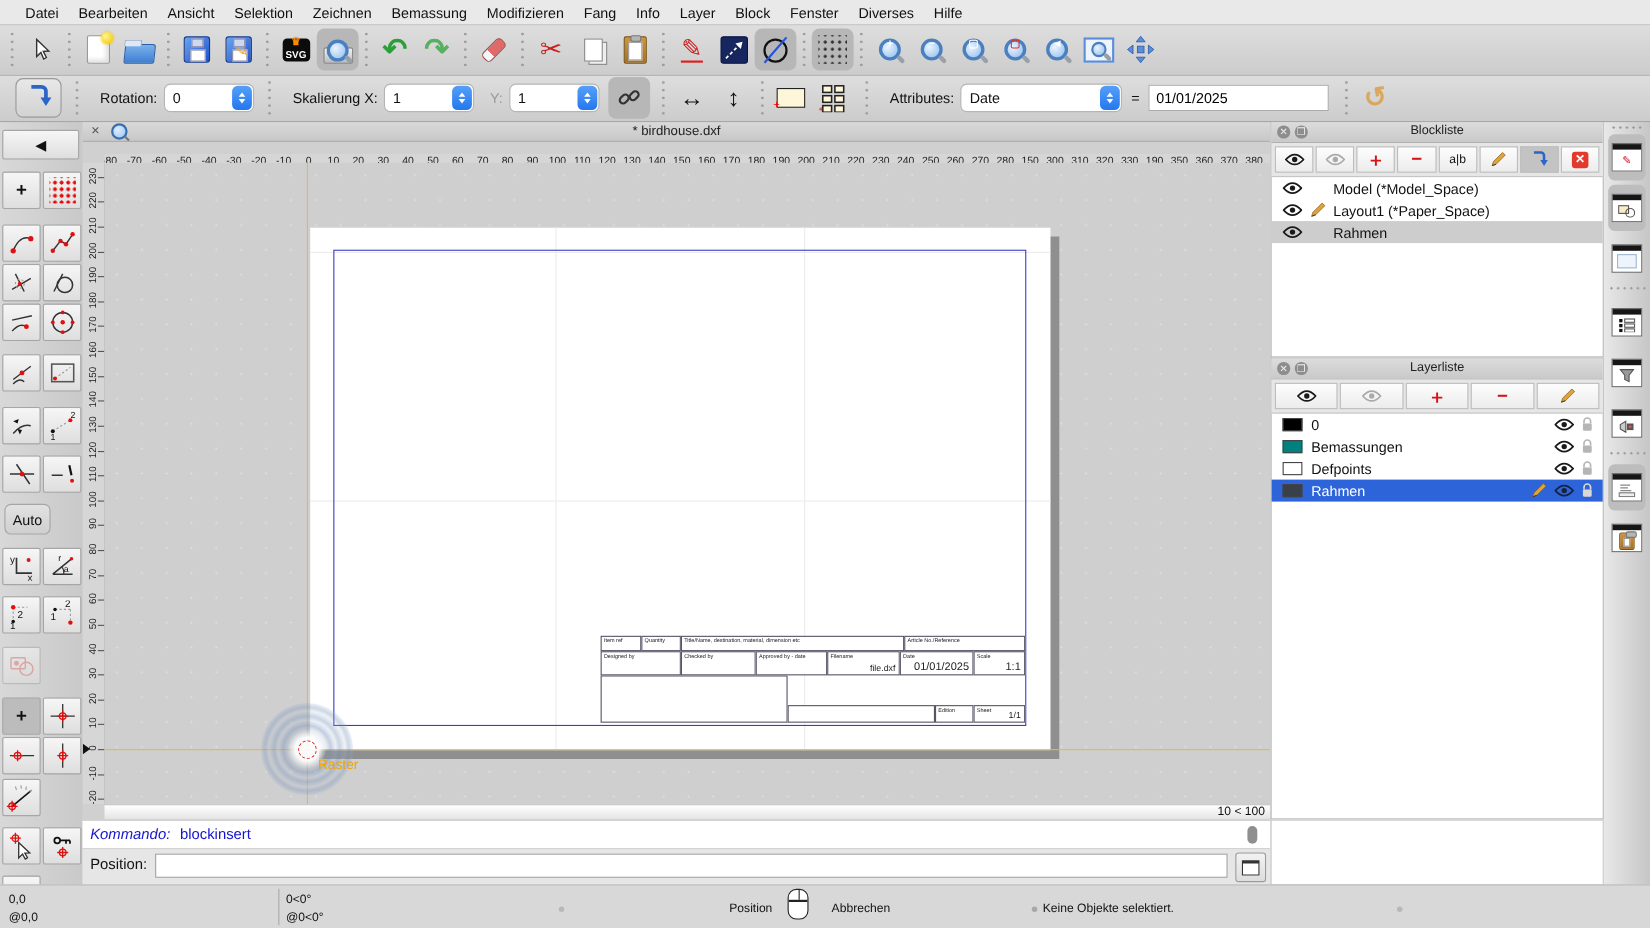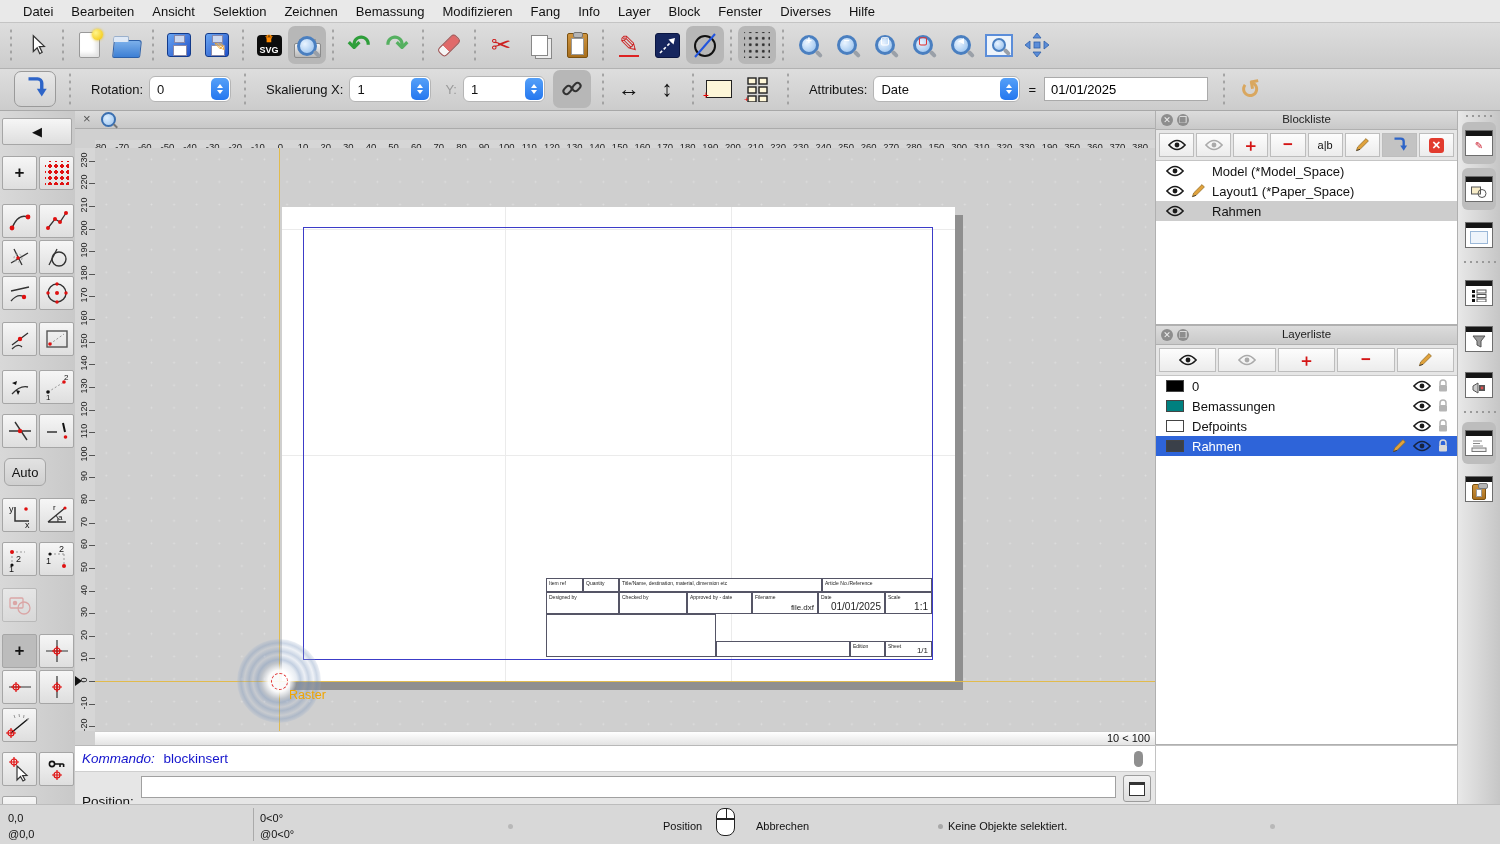--- a/index.html
+++ b/index.html
@@ -63,21 +63,21 @@
   
   .tblock{position:absolute;left:264px;top:371px;width:386px;height:79px;font-size:5px;color:#222;}
   .cell{position:absolute;border:0.5px solid #556;box-sizing:border-box;padding:1px 0 0 2px;overflow:hidden;background:#fff;}
   .cell .val{position:absolute;right:3px;bottom:1px;font-size:8px;}
   .cell .val.big{font-size:10px;}
   .cell.titlecell{font-size:15px;padding-top:2px;padding-left:4px;}
   
   .cmdrow{position:absolute;left:75px;top:745px;width:1080px;height:27px;background:#fff;border-top:1px solid #b8b8b8;border-bottom:1px solid #cfcfcf;font-size:13.5px;color:#1414cc;box-sizing:border-box;padding:5px 0 0 7px;z-index:21;}
   .cmdrow .k{font-style:italic;}
   .cmdscroll{position:absolute;right:12px;top:5px;width:9px;height:16px;border-radius:5px;background:#8f8f8f;}
-  .posrow{position:absolute;left:75px;top:772px;width:1080px;height:38px;background:#e6e6e6;font-size:13.5px;color:#111;box-sizing:border-box;padding:22px 0 0 7px;z-index:21;}
+  .posrow{position:absolute;left:75px;top:772px;width:1080px;height:38px;background:#e6e6e6;font-size:13.5px;color:#111;box-sizing:border-box;padding:6px 0 0 7px;z-index:21;}
   .posrow input{position:absolute;left:66px;top:4px;width:975px;height:22px;border:1px solid #a0a0a0;background:#fff;font-family:"Liberation Sans",sans-serif;font-size:13px;box-sizing:border-box;}
   .winbtn{position:absolute;left:1048px;top:3px;width:26px;height:25px;border:1px solid #9c9c9c;border-radius:3px;background:linear-gradient(#f2f2f2,#ddd);display:flex;align-items:center;justify-content:center;}
   .winglyph{width:14px;height:10px;border:1.4px solid #333;border-top-width:3.5px;background:#fff;}
   
   .rightdock{position:absolute;left:1155px;top:110px;width:345px;bottom:39px;background:#d0d0d0;z-index:22;}
   .panel{position:absolute;left:0;width:303px;background:#fff;border:1px solid #b0b0b0;box-sizing:border-box;}
   .phead{height:18px;background:linear-gradient(#dcdcdc,#c9c9c9);border-bottom:1px solid #b0b0b0;position:relative;}
   .phead .title{position:absolute;left:0;right:0;top:2px;text-align:center;font-size:11.5px;color:#222;}
   .pcirc{position:absolute;top:3px;width:12px;height:12px;border-radius:50%;background:#8d8d8d;color:#eee;font-size:9px;line-height:12px;text-align:center;}
   .ptools{display:flex;padding:2px;background:#e6e6e6;border-bottom:1px solid #c5c5c5;}
@@ -742,20 +742,21 @@
             </span>
           </div>
         </div>
       </div>
     </div>
 
   <div class="drawarea">
     <div class="tabbar">
       <span class="closex">×</span>
       <span class="minimag"></span>
+      <span class="title">* birdhouse.dxf</span>
     </div>
     <div class="hruler" id="hruler">
         <div class="htick" style="left: 4.54px;">
           <span>-80</span>
           <i></i>
         </div>
         <div class="htick" style="left: 27.16px;">
           <span>-70</span>
           <i></i>
         </div>

